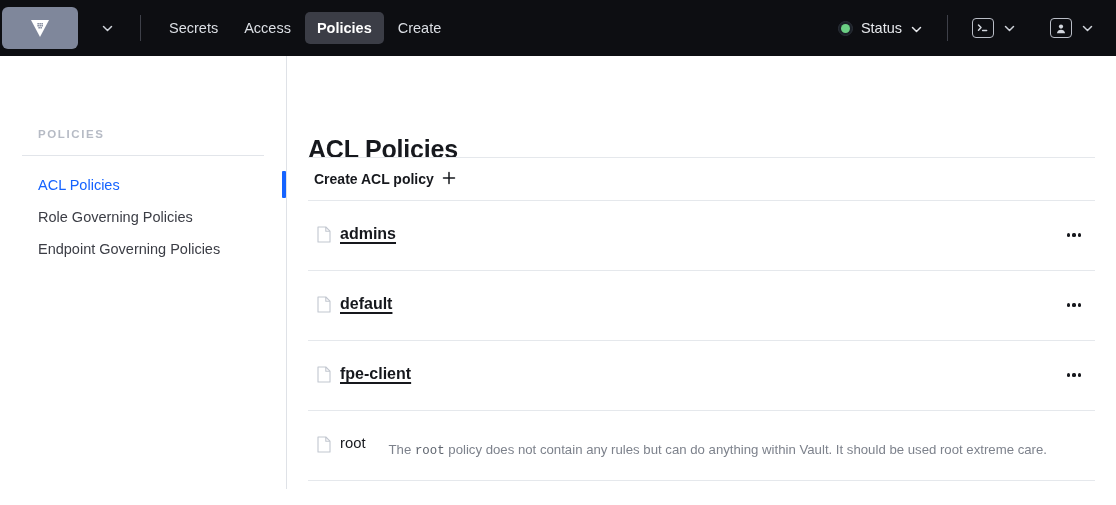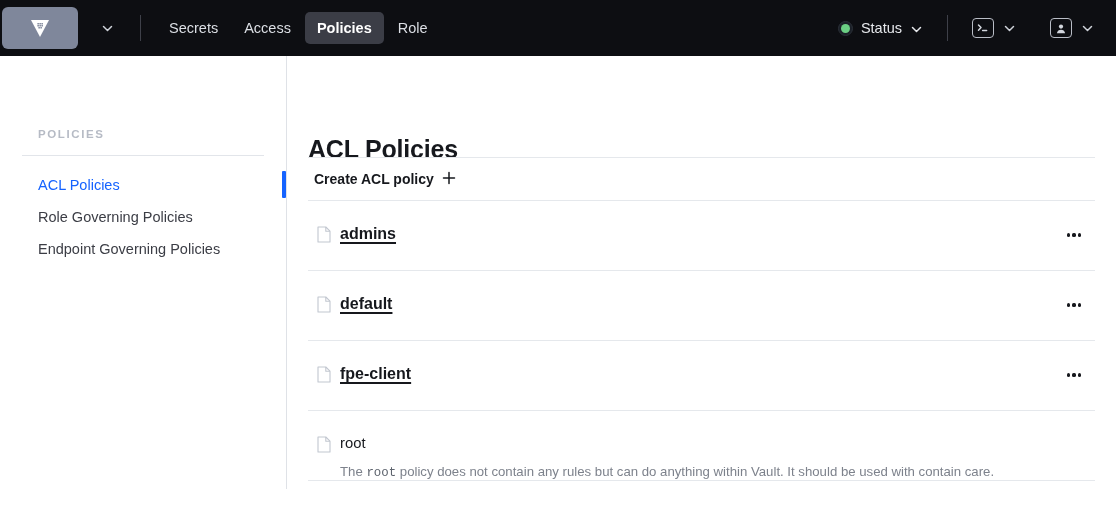--- a/index.html
+++ b/index.html
@@ -158,21 +158,21 @@
     font-size: 13.2px; color: #7d828c; line-height: 18px;
   }
   .mono { font-family: "Liberation Mono", monospace; font-size: 12.4px; color: #5d636d; }
   .menu-btn {
     position: absolute; right: 8px; top: 22px;
     width: 26px; height: 24px;
     display: flex; align-items: center; justify-content: center;
     gap: 2.5px; cursor: pointer;
   }
   .menu-dot { width: 3.2px; height: 3.2px; border-radius: 50%; background: #16181d; }
-  .prow-body { display: flex; flex-direction: column; padding-top: 24px; padding-left: 9px; flex: 1; }
+  .prow-body { display: flex; flex-direction: row; padding-top: 24px; padding-left: 9px; flex: 1; }
   .prow-head { display: flex; align-items: flex-start; }
 </style>
 </head>
 <body>
 
 <div id="app">
 
   <div class="navbar">
 
     <div class="brand-tile">
@@ -200,21 +200,21 @@
         </svg>
       </span>
     </div>
 
     <div class="nav-sep"></div>
 
     <nav class="nav-links">
       <div class="nav-link">Secrets</div>
       <div class="nav-link">Access</div>
       <div class="nav-link active">Policies</div>
-      <div class="nav-link">Role</div>
+      <div class="nav-link">Create</div>
     </nav>
 
     <div class="nav-right">
 
       <div class="status-group">
         <span class="status-dot-ring">
           <span class="status-dot"></span>
         </span>
         <span class="status-label">Status</span>
         <span>
@@ -350,19 +350,19 @@
         <div class="prow-body">
           <div class="prow-head">
             <span class="doc-ico">
               <svg width="14" height="17" viewBox="0 0 14 17">
                 <path d="M1 1 H8.8 L13 5.2 V16 H1 Z" fill="#ffffff" stroke="#c2c7d0" stroke-width="1.1" stroke-linejoin="round"></path>
                 <path d="M8.8 1 V5.2 H13" fill="none" stroke="#c2c7d0" stroke-width="1.1" stroke-linejoin="round"></path>
               </svg>
             </span>
             <span class="ptext">root</span>
           </div>
-          <div class="pdesc"><span>The </span><span class="mono">root</span><span> policy does not contain any rules but can do anything within Vault. It should be used with contain care.</span></div>
+          <div class="pdesc"><span>The </span><span class="mono">root</span><span> policy does not contain any rules but can do anything within Vault. It should be used root extreme care.</span></div>
         </div>
       </div>
 
     </div>
   </section>
 </div>
 
 </body></html>

